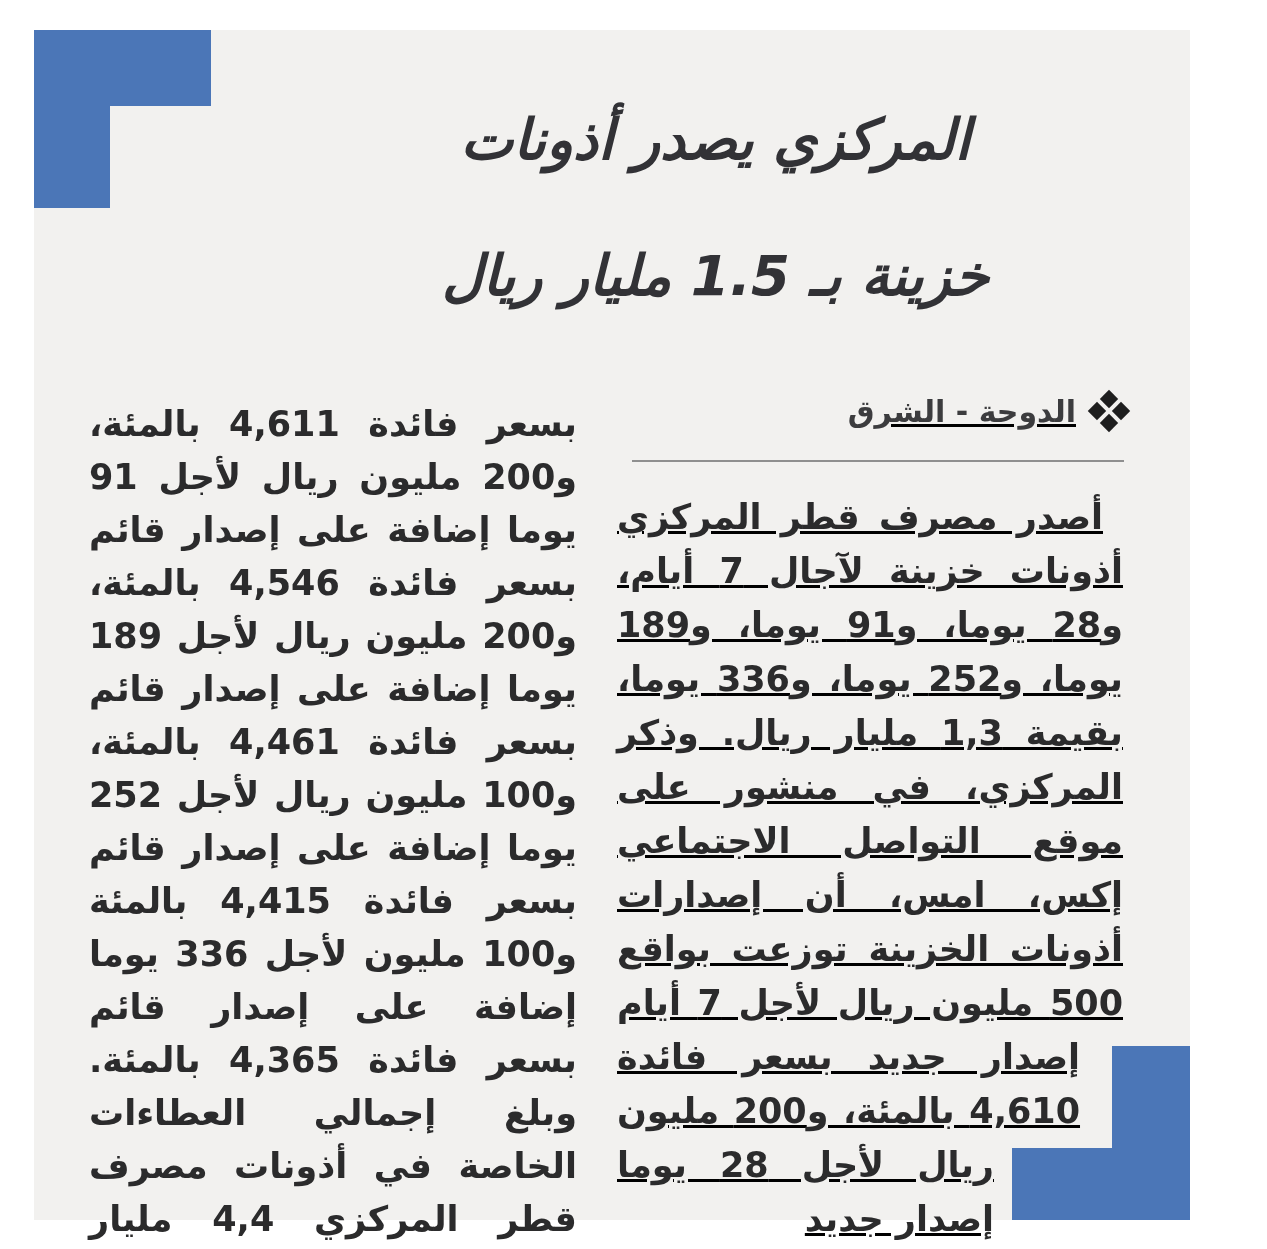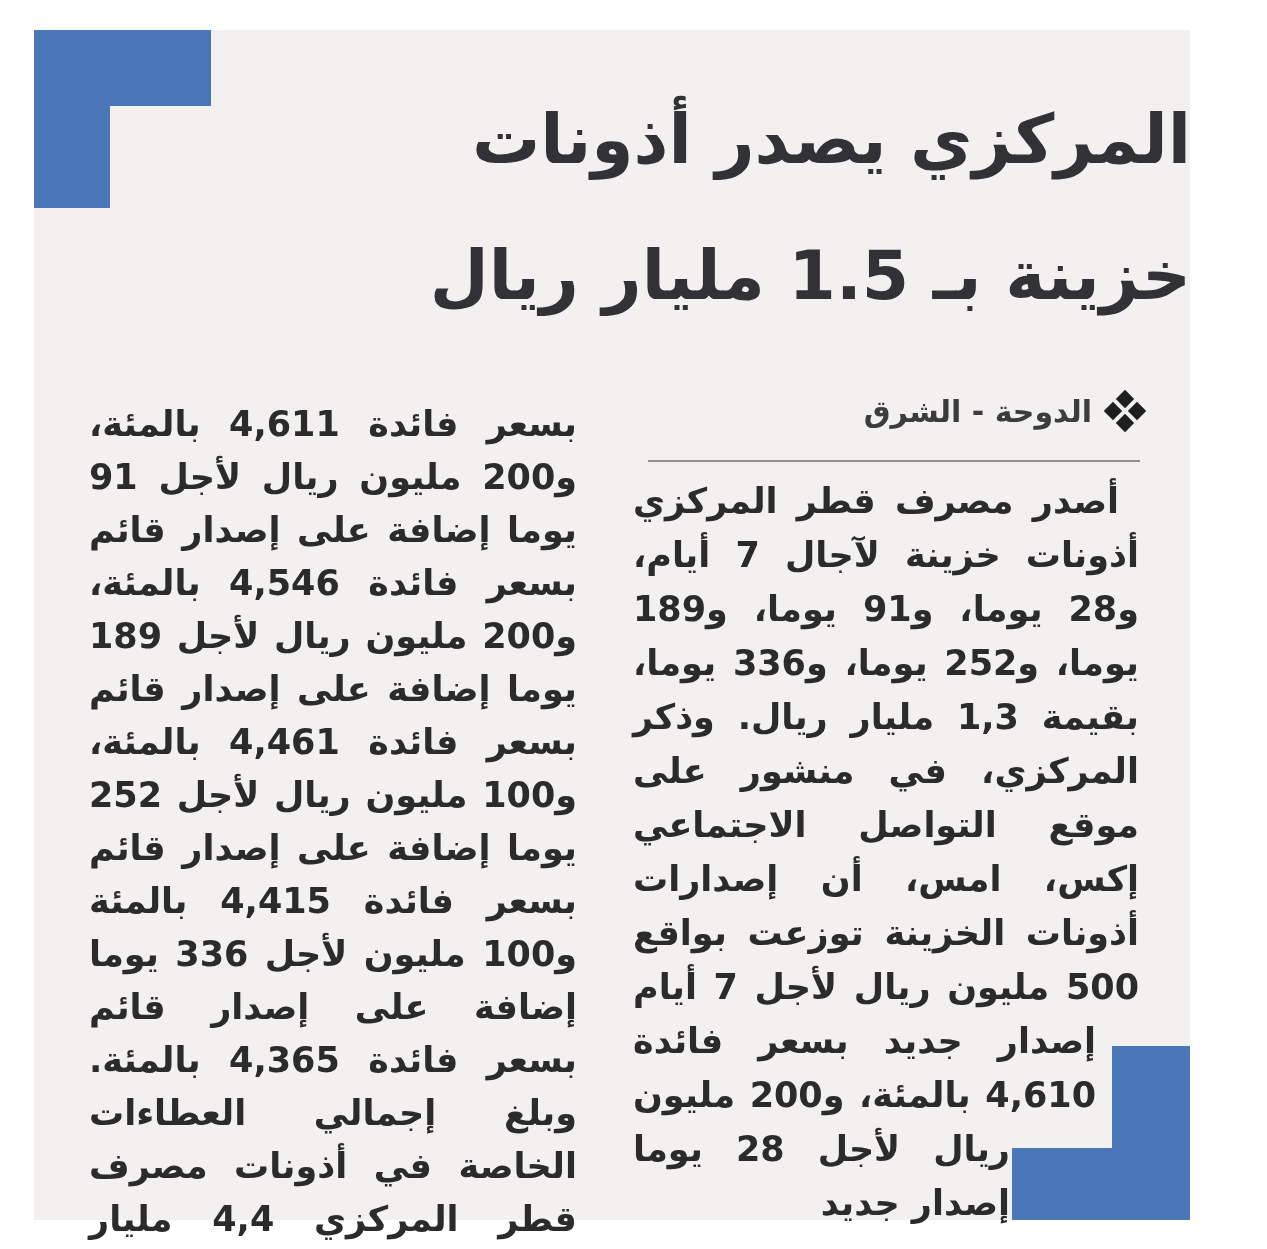--- a/index.html
+++ b/index.html
@@ -28,31 +28,32 @@
   
   .corner-rect{position:absolute;background:var(--accent);}
   .tl-h{left:34px;  top:30px;   width:177px; height:76px;}
   .tl-v{left:34px;  top:30px;   width:76px;  height:178px;}
   .br-v{left:1112px;top:1046px; width:78px;  height:174px;}
   .br-h{left:1012px;top:1148px; width:178px; height:72px;}
 
   .headline{
     position:absolute;
     right:76px; left:240px; top:72px;
-    text-align:right;
+    text-align:center;
     color:var(--headline);
     font-weight:900;
-    font-size:68px;
+    font-size:56px;
     line-height:136px;
     letter-spacing:-1px;
+    font-style:italic;
   }
   .hl-line{display:block;}
 
   .col{position:absolute;}
-  .col-right{left:633px; top:388px; width:507px;}
+  .col-right{left:617px; top:388px; width:507px;text-decoration:underline;}
   .col-left {left:89px;  top:398px; width:488px;}
 
   .byline{
     display:flex;
     align-items:center;
     justify-content:flex-start; 
     gap:18px;
     margin-left:15px;
     height:46px;
     color:var(--byline);
@@ -75,21 +76,21 @@
     background:var(--divider);
   }
   .body-text{
     color:var(--body);
     font-size:35px;
     font-weight:700;
     line-height:54px;
     text-align:justify;
   }
   .col-right .body-text{
-    margin-top:12px;
+    margin-top:28px;
     text-indent:20px;
   }
   .col-left .body-text{
     line-height:53px;
   } 
   .f1{float:right;width:1px;height:550px;}
   .f2{float:right;clear:right;width:44px;height:102px;}
   .f3{float:right;clear:right;width:130px;height:76px;}
 </style>
 </head>

